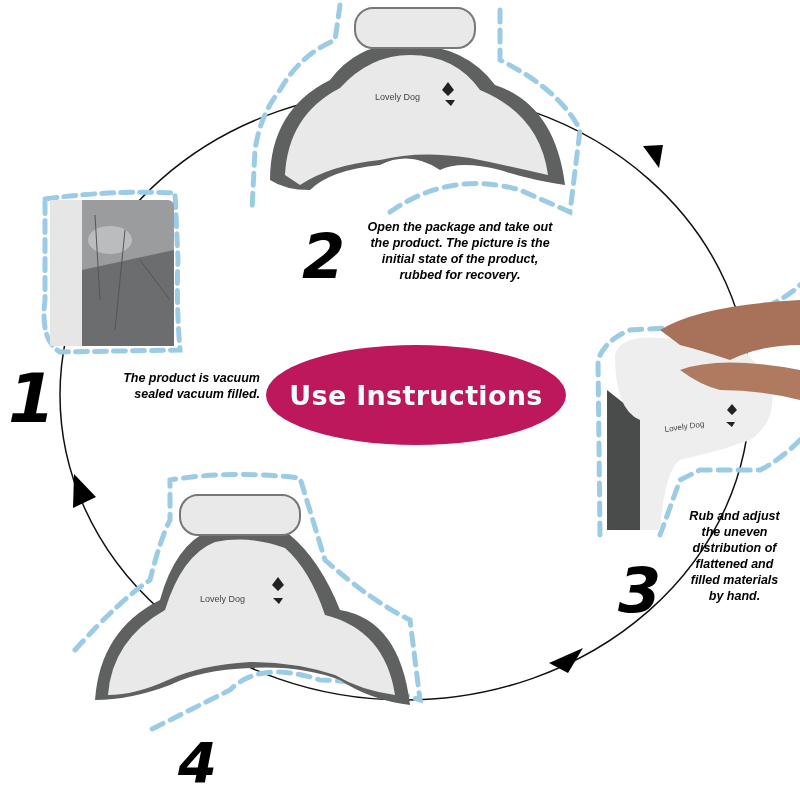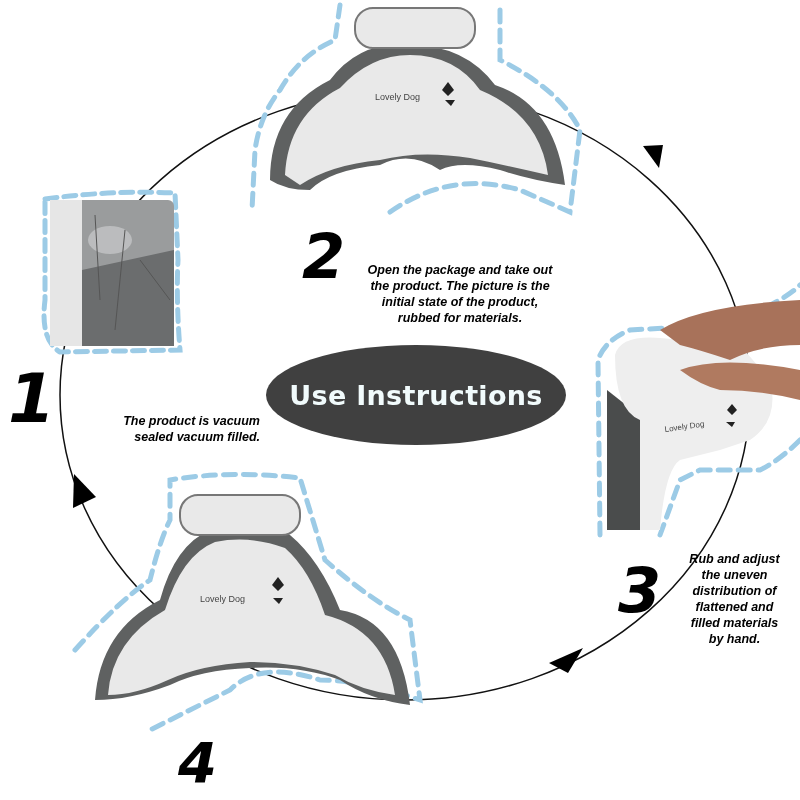--- a/index.html
+++ b/index.html
@@ -1,19 +1,19 @@
 <!DOCTYPE html>
 <html><head>
 <meta charset="utf-8">
 <style>
   html, body { margin:0; padding:0; }
   body { width:800px; height:800px; background:#ffffff; position:relative; overflow:hidden; font-family:"Liberation Sans", sans-serif; }
   .layer { position:absolute; left:0; top:0; width:800px; height:800px; }
   .step-num { position:absolute; font-family:"DejaVu Sans", sans-serif; font-weight:bold; font-style:italic; color:#000; line-height:1; }
-  .step-text { position:absolute; font-family:"Liberation Sans", sans-serif; font-weight:bold; font-style:italic; color:#000; font-size:12.5px; line-height:16px;margin-top:43px; }
+  .step-text { position:absolute; font-family:"Liberation Sans", sans-serif; font-weight:bold; font-style:italic; color:#000; font-size:12.5px; line-height:16px; }
   .center-title { position:absolute; left:266px; top:345px; width:300px; height:100px; border-radius:50%; display:flex; align-items:center; justify-content:center; color:#f1fbfc; font-family:"DejaVu Sans", sans-serif; font-weight:bold; font-size:27px; letter-spacing:0.3px; }
 </style>
 </head>
 <body>
 
 <svg class="layer" viewBox="0 0 800 800">
   <ellipse cx="405" cy="395" rx="345" ry="305" fill="none" stroke="#111" stroke-width="1.5"></ellipse>
   <polygon points="643,146 663,145 659,168" fill="#000"></polygon>
   <polygon points="583,648 549,663 568,673" fill="#000"></polygon>
   <polygon points="74,474 96,497 73,508" fill="#000"></polygon>
@@ -49,36 +49,36 @@
 
 <svg class="layer" viewBox="0 0 800 800">
   <path d="M75,650 Q120,600 150,580 Q160,540 170,520 L170,480 Q230,470 300,478 L325,560 Q370,600 410,620 L420,700 Q360,680 320,680 Q260,660 230,690 Q170,720 150,730" fill="none" stroke="#9ccbe6" stroke-width="5" stroke-dasharray="12,8" stroke-linecap="round"></path>
   <path d="M95,700 Q100,630 160,600 Q175,545 210,530 Q250,520 290,535 Q320,560 340,610 Q400,620 410,705 Q370,700 340,680 Q300,665 250,668 Q200,670 170,685 Q130,700 95,700 Z" fill="#5f6161"></path>
   <path d="M108,695 Q112,640 165,610 Q182,555 215,542 Q250,535 285,548 Q310,570 325,615 Q385,630 395,695 Q360,690 335,675 Q295,662 250,662 Q200,665 168,680 Q135,695 108,695 Z" fill="#e9e9e9"></path>
   <rect x="180" y="495" width="120" height="40" rx="18" fill="#e9e9e9" stroke="#777" stroke-width="2"></rect>
   <text x="200" y="602" font-family="Liberation Sans, sans-serif" font-size="9" fill="#444">Lovely Dog</text>
   <path d="M272,585 l6,-8 l6,8 l-6,6 Z M273,598 l10,0 l-4,6 Z" fill="#222"></path>
 </svg>
 
-<div class="center-title" style="background:#404040;">
+<div class="center-title" style="background:#be185d;">
   <span>Use Instructions</span>
 </div>
 
 <div class="step-num" style="left:8px; top:365px; font-size:68px;">1</div>
 <div class="step-text" style="left:40px; top:370px; width:220px; text-align:right;">
   <div>The product is vacuum</div>
   <div>sealed vacuum filled.</div>
 </div>
 
 <div class="step-num" style="left:302px; top:226px; font-size:62px;">2</div>
 <div class="step-text" style="left:340px; top:219px; width:240px; text-align:center;">
   <div>Open the package and take out</div>
   <div>the product. The picture is the</div>
   <div>initial state of the product,</div>
-  <div>rubbed for materials.</div>
+  <div>rubbed for recovery.</div>
 </div>
 
 <div class="step-num" style="left:618px; top:560px; font-size:62px;">3</div>
 <div class="step-text" style="left:672px; top:508px; width:125px; text-align:center; font-weight:bold;">
   <div>Rub and adjust</div>
   <div>the uneven</div>
   <div>distribution of</div>
   <div>flattened and</div>
   <div>filled materials</div>
   <div>by hand.</div>

